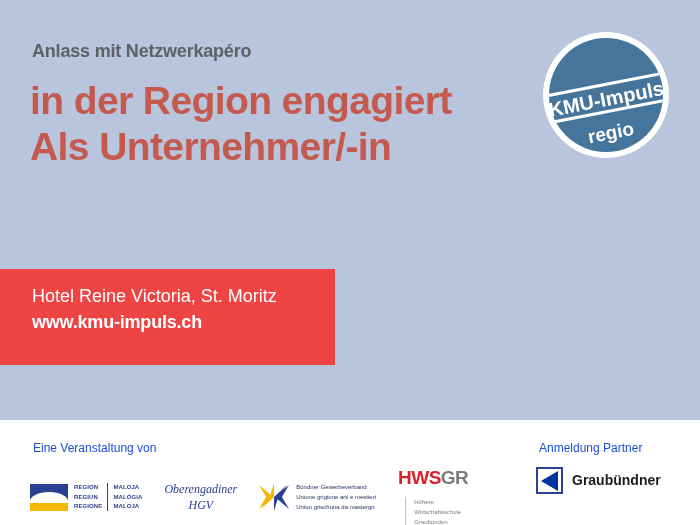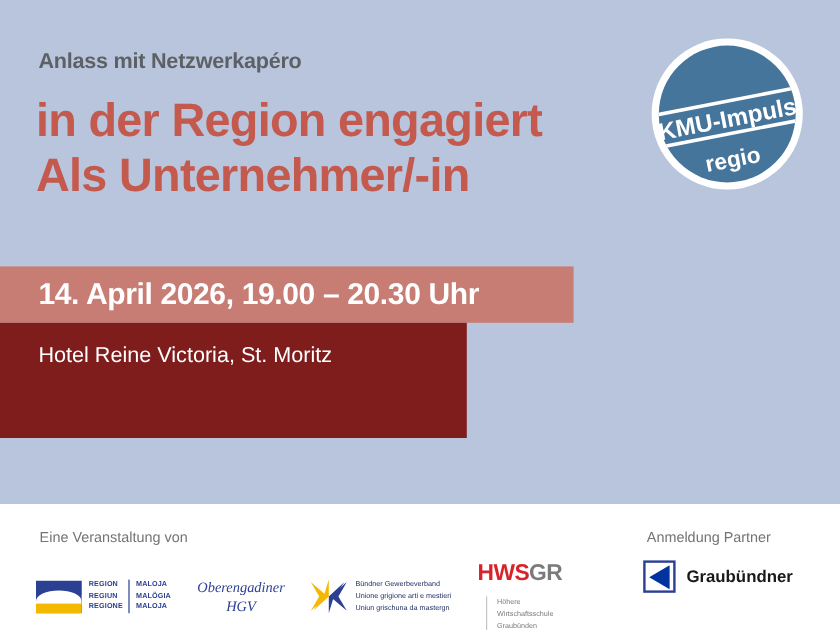--- a/index.html
+++ b/index.html
@@ -75,23 +75,23 @@
     letter-spacing: -0.3px;
     padding-left: 32px;
     white-space: nowrap;
   }
 
   
   .info-block {
     position: absolute;
     left: 0;
     top: 269px;
-    width: 389px;
+    width: 335px;
     height: 96px;
-    background: #7f1d1d;
+    background: #ef4444;
     padding: 14px 0 0 32px;
   }
   .info-line {
     color: #ffffff;
     font-size: 18px;
     line-height: 1.45;
     white-space: nowrap;
   }
   .info-line.url {
     font-weight: bold;
@@ -114,21 +114,21 @@
     left: 0;
     top: 420px;
     width: 700px;
     height: 105px;
     background: #ffffff;
   }
 
   .footer-label {
     position: absolute;
     font-size: 12px;
-    color: #737373;
+    color: #1d4ed8;
     white-space: nowrap;
   }
   .label-left  { left: 33px; top: 21px; }
   .label-right { left: 539px; top: 21px; }
 
   .logo-row {
     position: absolute;
     top: 47px;
     display: flex;
     align-items: center;
@@ -223,26 +223,24 @@
       <circle cx="66" cy="66" r="57" fill="#45759b"></circle>
       <g clip-path="url(#discClip)">
         <rect x="-20" y="54" width="175" height="30" fill="#ffffff" transform="rotate(-11 66 66)"></rect>
         <rect x="-20" y="57" width="175" height="24" fill="#45759b" transform="rotate(-11 66 66)"></rect>
       </g>
       <text x="66" y="77" transform="rotate(-11 66 69)" text-anchor="middle" font-family="Liberation Sans, sans-serif" font-size="20" font-weight="bold" fill="#ffffff">KMU-Impuls</text>
       <text x="72" y="110" transform="rotate(-11 72 110)" text-anchor="middle" font-family="Liberation Sans, sans-serif" font-size="19" font-weight="bold" fill="#ffffff">regio</text>
     </svg>
   </div>
 
-  <div class="date-banner">
-    <span class="date-text">14. April 2026, 19.00 – 20.30 Uhr</span>
-  </div>
 
   <div class="info-block">
     <div class="info-line">Hotel Reine Victoria, St. Moritz</div>
+    <div class="info-line url">www.kmu-impuls.ch</div>
   </div>
 
   <div class="footer">
 
     <div class="footer-label label-left">Eine Veranstaltung von</div>
 
     <div class="footer-label label-right">Anmeldung Partner</div>
 
     <div class="logo-row logo-row-left">
 

